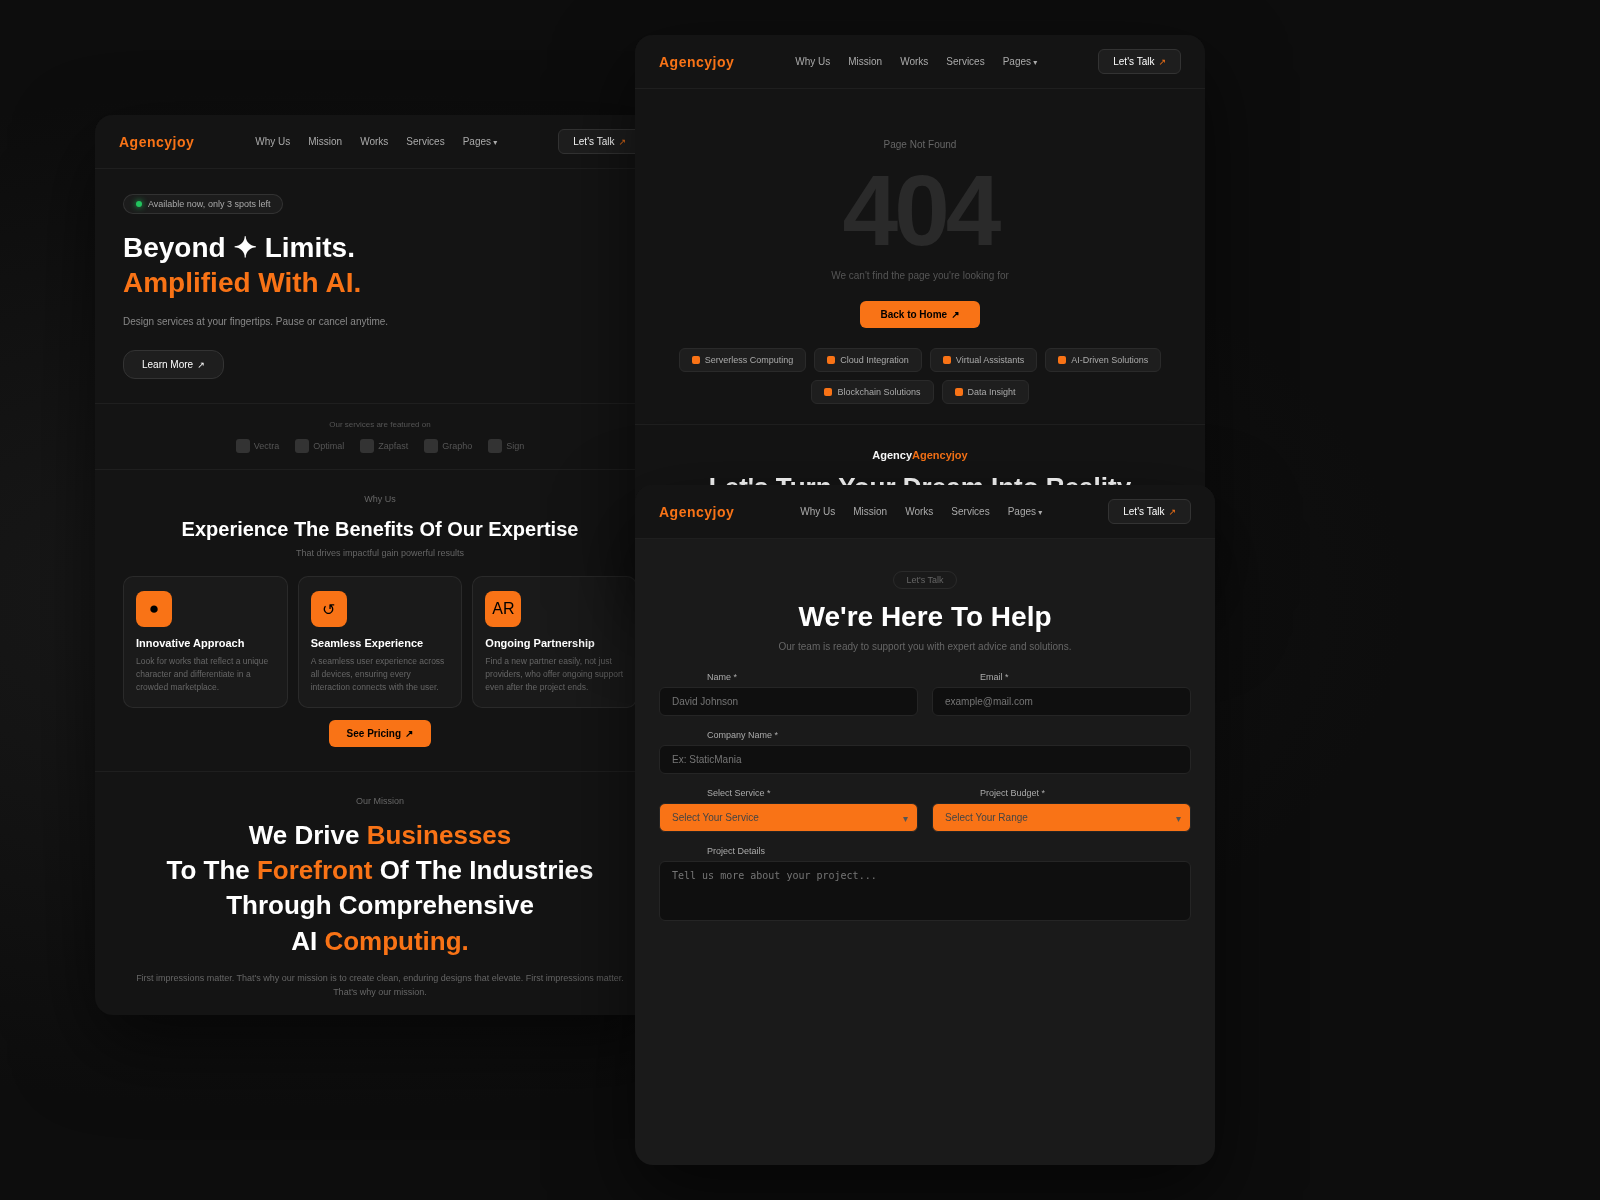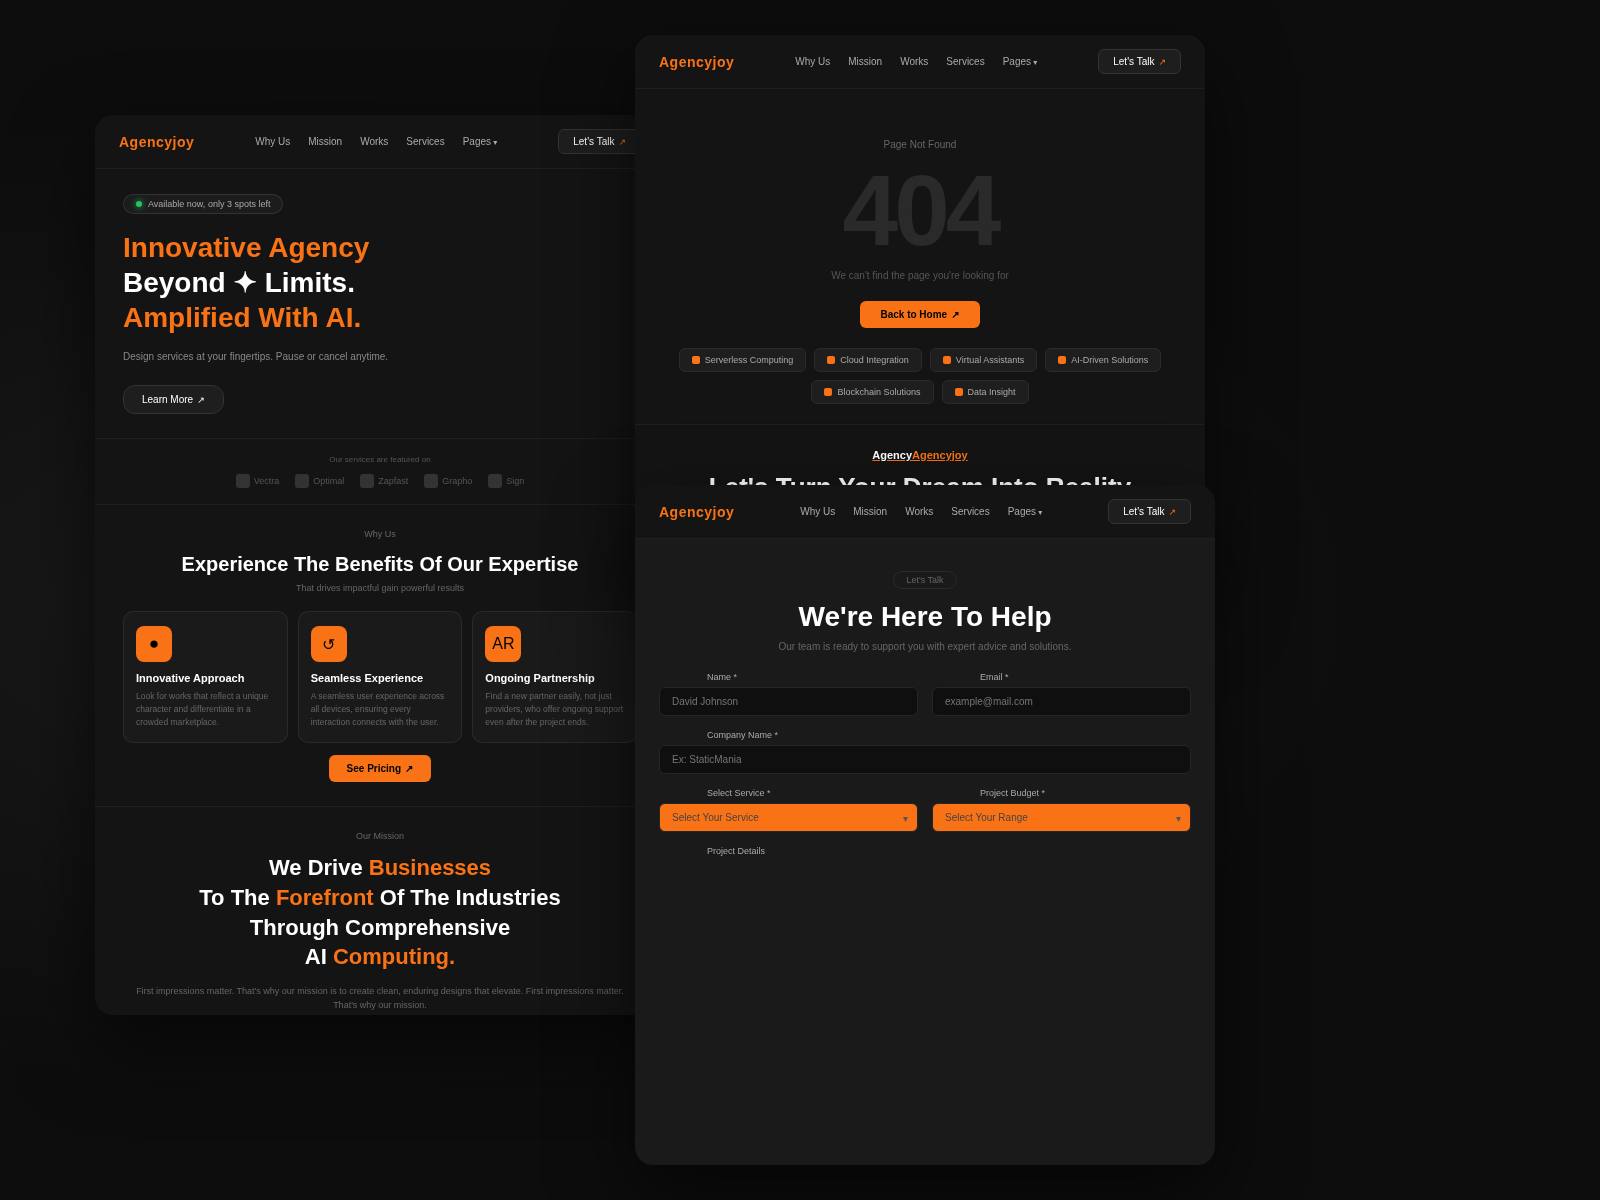--- a/index.html
+++ b/index.html
@@ -278,21 +278,21 @@
       margin: 12px auto 0;
     }
     .btn-see-pricing::after { content: '↗'; }
 
     
     .mission-section {
       padding: 24px 28px;
       border-top: 1px solid rgba(255,255,255,0.05);
     }
     .mission-title {
-      font-size: 22px;
+      font-size: 26px;
       font-weight: 700;
       color: #ffffff;
       text-align: center;
       line-height: 1.35;
       margin-bottom: 12px;
     }
 
     .mission-desc {
       font-size: 9px;
       color: #666;
@@ -367,21 +367,20 @@
     .dream-section {
       padding: 24px 30px;
       text-align: center;
       border-top: 1px solid rgba(255,255,255,0.05);
     }
     .dream-brand {
       font-size: 11px;
       color: #f97316;
       font-weight: 700;
       margin-bottom: 10px;
-      text-decoration: underline;
     }
     .dream-brand span { color: #f97316; }
     .dream-title {
       font-size: 26px;
       font-weight: 700;
       color: #ffffff;
       line-height: 1.25;
       margin-bottom: 10px;
     }
     .dream-desc {
@@ -526,21 +525,20 @@
     </div>
     <button class="nav-cta">Let's Talk</button>
   </div>
 
   <div class="hero-section">
     <div class="availability-badge">
       <span class="availability-dot"></span>
       <span>Available now, only 3 spots left</span>
     </div>
     <div class="hero-title">
-      <div class="orange">Innovative Agency</div>
       <div class="white">Beyond ✦ Limits.</div>
       <div class="orange">Amplified With AI.</div>
     </div>
     <div class="hero-subtitle">Design services at your fingertips. Pause or cancel anytime.</div>
     <button class="btn-learn-more">Learn More</button>
   </div>
 
   <div class="featured-logos">
     <div class="featured-label">Our services are featured on</div>
     <div class="logo-row">
@@ -721,16 +719,17 @@
         <div class="select-wrapper">
           <div class="form-select">Select Your Range</div>
           <span class="select-arrow">▾</span>
         </div>
       </div>
     </div>
 
     <div class="form-row">
       <div class="form-group">
         <label class="form-label">Project Details</label>
+        <textarea class="form-textarea" placeholder="Tell us more about your project..." style=""></textarea>
       </div>
     </div>
   </div>
 </div>
 
 </body></html>

